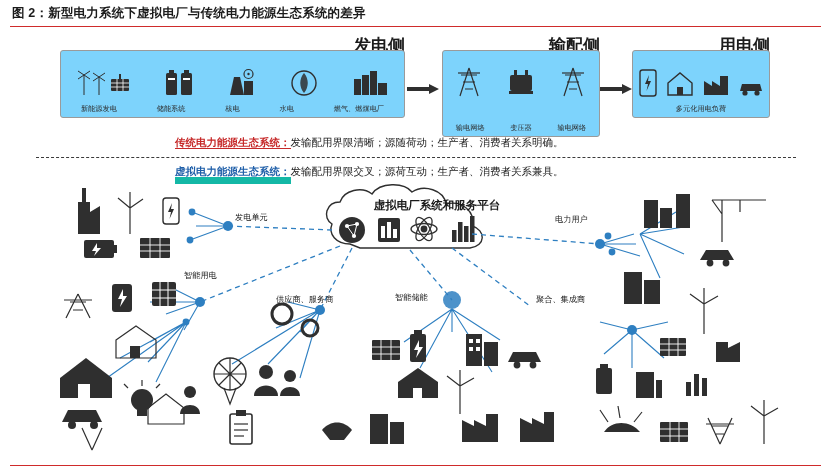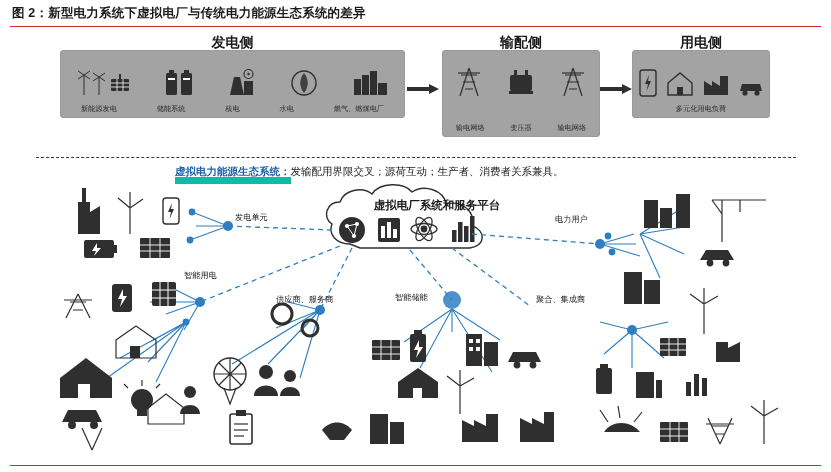--- a/index.html
+++ b/index.html
@@ -54,29 +54,29 @@
   .chain {
     position: absolute;
     left: 60px; top: 36px;
     width: 710px;
     height: 95px;
   }
   .chain-box {
     position: absolute;
     border: 1px solid #9a9a9a;
     border-radius: 3px;
-    background: #a3a3a3;
+    background: #7dd3fc;
     box-sizing: border-box;
   }
   .chain-label {
     position: absolute;
     top: -2px;
     width: 100%;
-    text-align: center;
-    font-size: 14px;
+    text-align: right;
+    font-size: 17px;
     font-weight: bold;
     color: #1b1b1b;
   }
   .box-gen   { left: 0px;   top: 14px; width: 345px; height: 68px; }
   .box-trans { left: 382px; top: 14px; width: 158px; height: 87px; }
   .box-use   { left: 572px; top: 14px; width: 138px; height: 68px; }
 
   .lbl-gen   { left: 0px;   width: 345px; }
   .lbl-trans { left: 382px; width: 158px; }
   .lbl-use   { left: 572px; width: 138px; }
@@ -339,20 +339,23 @@
             <path d="M4 24 L6 17 H24 L26 24 Z" fill="#2f2f2f"></path>
             <circle cx="9" cy="26" r="2.6" fill="#2f2f2f"></circle>
             <circle cx="21" cy="26" r="2.6" fill="#2f2f2f"></circle>
           </svg>
         </div>
       </div>
       <div class="cap-single">多元化用电负荷</div>
     </div>
   </div>
 
+  <div class="legend legend-trad">
+    <span class="red">传统电力能源生态系统：</span><span class="body">发输配用界限清晰；源随荷动；生产者、消费者关系明确。</span>
+  </div>
   <div class="mid-dash"></div>
   <div class="legend legend-vpp">
     <span class="blue">虚拟电力能源生态系统：</span><span class="body">发输配用界限交叉；源荷互动；生产者、消费者关系兼具。</span>
   </div>
 
   <div class="net">
 
     <svg width="831" height="282" viewBox="0 0 831 282">
       <defs>
         <style>

